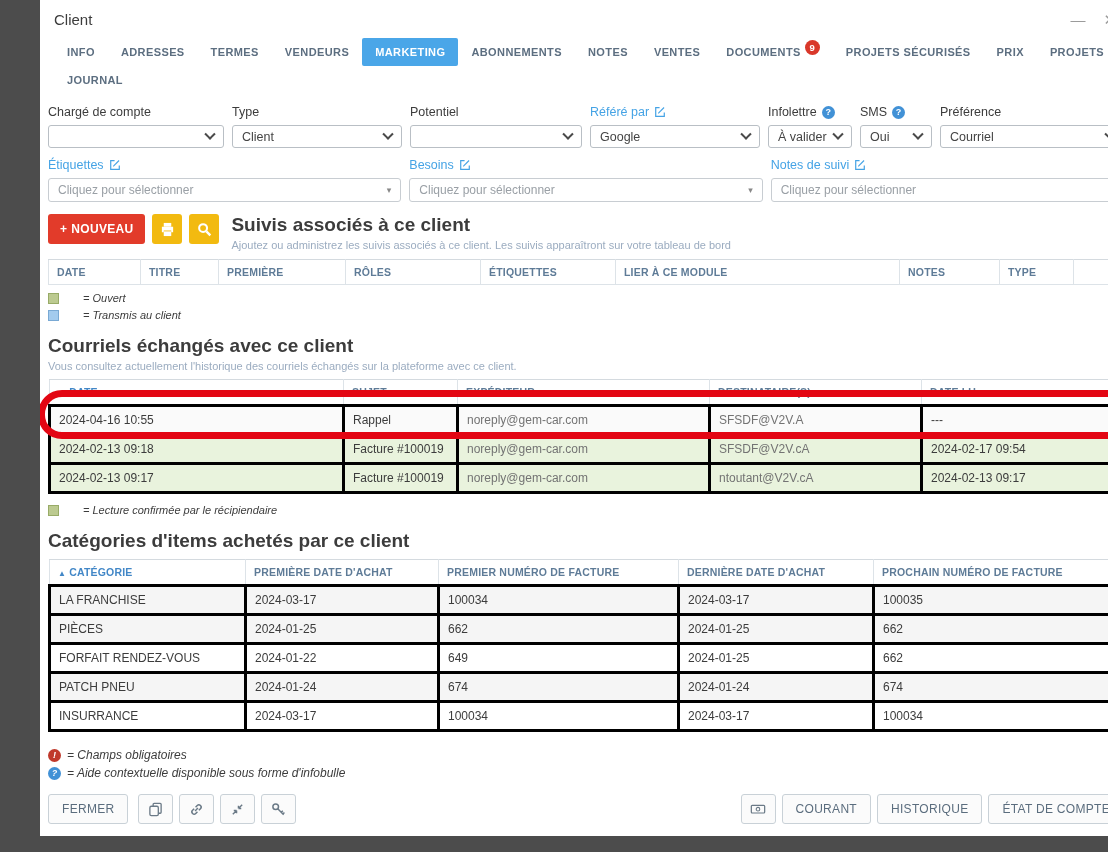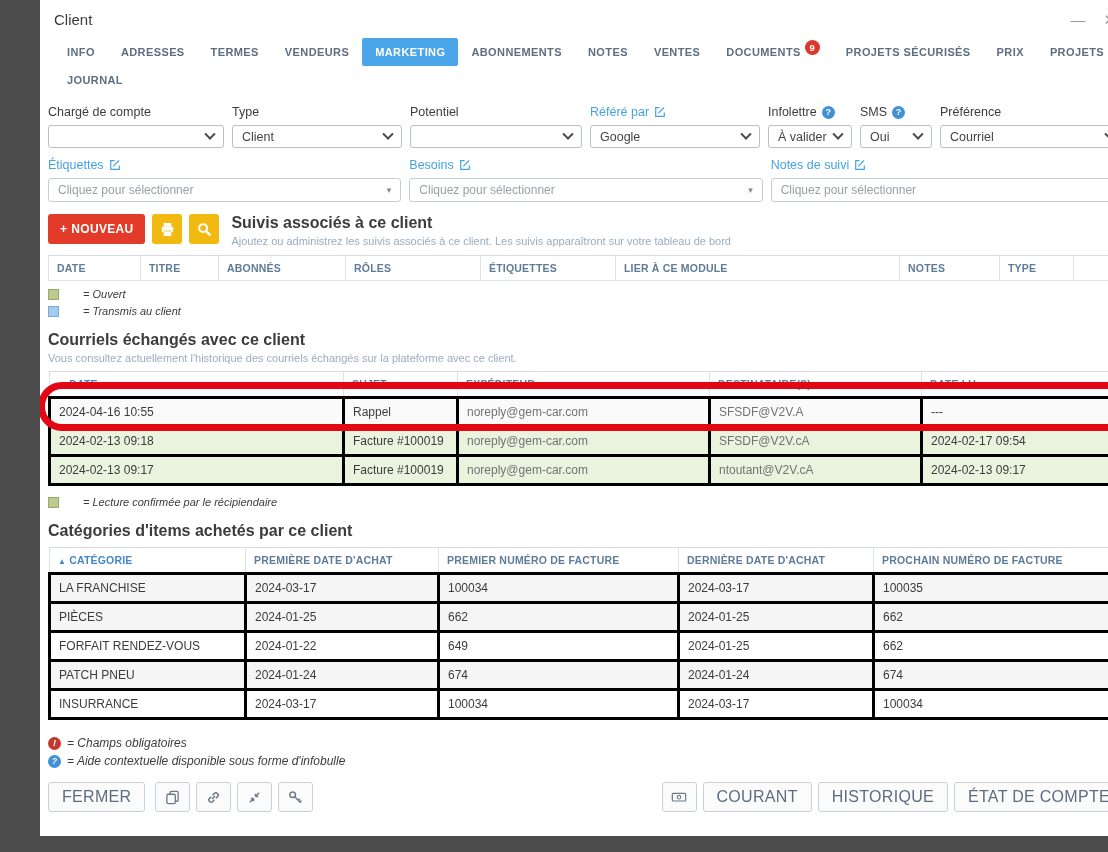--- a/index.html
+++ b/index.html
@@ -35,21 +35,21 @@
   .select2 { height:24px; border:1px solid #c8cdd2; border-radius:3px; display:flex; align-items:center; justify-content:space-between; padding:0 9px; font-size:12px; color:#9aa0a6; cursor:pointer; }
   .sel2-arrow { color:#888; font-size:9px; }
   .help-ic { width:13px; height:13px; border-radius:50%; background:#4191d6; color:#fff; font-size:9px; font-weight:bold; display:inline-flex; align-items:center; justify-content:center; }
   .req-ic { width:13px; height:13px; border-radius:50%; background:#c0392b; color:#fff; font-size:9px; font-weight:bold; display:inline-flex; align-items:center; justify-content:center; }
 
   
   .toolbar { display:flex; align-items:flex-start; margin:12px 0 8px 0; }
   .btn-new { height:30px; background:#e23b2a; color:#fff; font-size:12px; font-weight:bold; letter-spacing:.3px; border:none; border-radius:3px; padding:0 12px; display:flex; align-items:center; gap:4px; cursor:pointer; }
   .btn-yellow { width:30px; height:30px; background:#f2ba10; border:none; border-radius:3px; margin-left:7px; display:flex; align-items:center; justify-content:center; cursor:pointer; }
   .sec-head { margin-left:12px; }
-  .sec-title { font-size:16px; font-weight:bold; color:#3c3c3c; }
+  .sec-title { font-size:19px; font-weight:bold; color:#3c3c3c; }
   .sec-sub { font-size:11px; color:#9bacc0; margin-top:3px; }
   .sec-block { margin:14px 0 7px 0; }
 
   
   table { width:100%; border-collapse:collapse; table-layout:fixed; }
   th { font-size:10.5px; font-weight:bold; color:#5e7b97; text-align:left; letter-spacing:.2px; padding:6px 8px; border:1px solid #dde3e8; border-top:1px solid #d4dadf; background:#fff; white-space:nowrap; overflow:hidden; }
   th.sorted { color:#4287c7; }
   .sort-ar { font-size:8px; margin-right:3px; }
   td { font-size:12px; color:#3c3c3c; padding:6px 8px; border:3px solid #000000; white-space:nowrap; overflow:hidden; }
   td a { color:#737373; text-decoration:none; cursor:pointer; }
@@ -63,21 +63,21 @@
   .sq.green { background:#bcca90; border:1px solid #98ab67; }
   .sq.blue { background:#a3cbee; border:1px solid #79a9d4; }
 
   
   .email-wrap { position:relative; }
   .red-box { position:absolute; left:-10px; right:-13px; top:11px; height:49px; border:7px solid #e30613; border-radius:24px; pointer-events:none; z-index:5; }
 
   
   .foot-note { display:flex; align-items:center; gap:6px; font-size:12px; font-style:italic; color:#3c3c3c; margin:4px 0; }
   .bottombar { display:flex; align-items:center; margin-top:14px; }
-  .btn { height:30px; background:#fbfbfb; border:1px solid #c9d1d7; border-radius:3px; color:#5b6d7e; font-size:16px; letter-spacing:.3px; padding:0 13px; display:flex; align-items:center; cursor:pointer; }
+  .btn { height:30px; background:#fbfbfb; border:1px solid #c9d1d7; border-radius:3px; color:#5b6d7e; font-size:12px; letter-spacing:.3px; padding:0 13px; display:flex; align-items:center; cursor:pointer; }
   .btn + .btn, .iconbtn + .btn, .btn + .iconbtn, .iconbtn + .iconbtn { margin-left:6px; }
   .btn-save { height:30px; margin-left:6px; display:flex; border-radius:3px; overflow:hidden; cursor:pointer; }
   .btn-save .main { background:#72b841; color:#fff; font-size:12.5px; font-weight:bold; letter-spacing:.3px; padding:0 16px; display:flex; align-items:center; }
   .btn-save .arrow { background:#72b841; border-left:1px solid #5fa134; width:27px; display:flex; align-items:center; justify-content:center; color:#fff; font-size:8px; }
   .iconbtn { width:35px; height:30px; background:#fbfbfb; border:1px solid #c9d1d7; border-radius:3px; display:flex; align-items:center; justify-content:center; cursor:pointer; }
   .gap { width:10px; }
   .spacer { flex:1; }
 </style>
 </head>
 <body>
@@ -254,21 +254,21 @@
           <col style="width:135px">
           <col style="width:284px">
           <col style="width:100px">
           <col style="width:74px">
           <col>
         </colgroup>
     <thead>
           <tr>
       <th>DATE</th>
       <th>TITRE</th>
-      <th>ABONNÉS</th>
+      <th>PREMIÈRE</th>
       <th>RÔLES</th>
       <th>ÉTIQUETTES</th>
       <th>LIER À CE MODULE</th>
       <th>NOTES</th>
       <th>TYPE</th>
       <th></th>
     </tr>
         </thead>
   </table>
 

